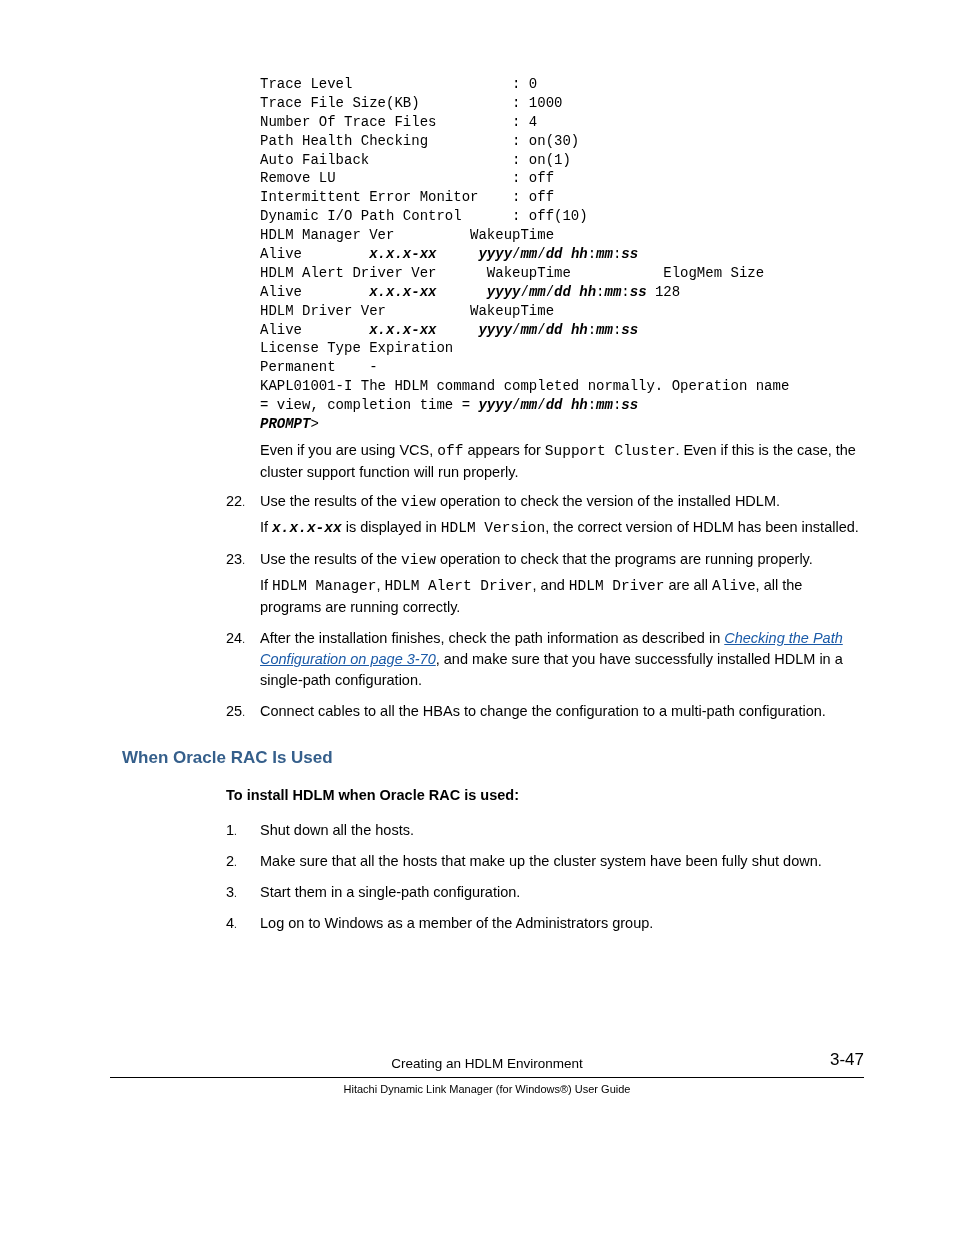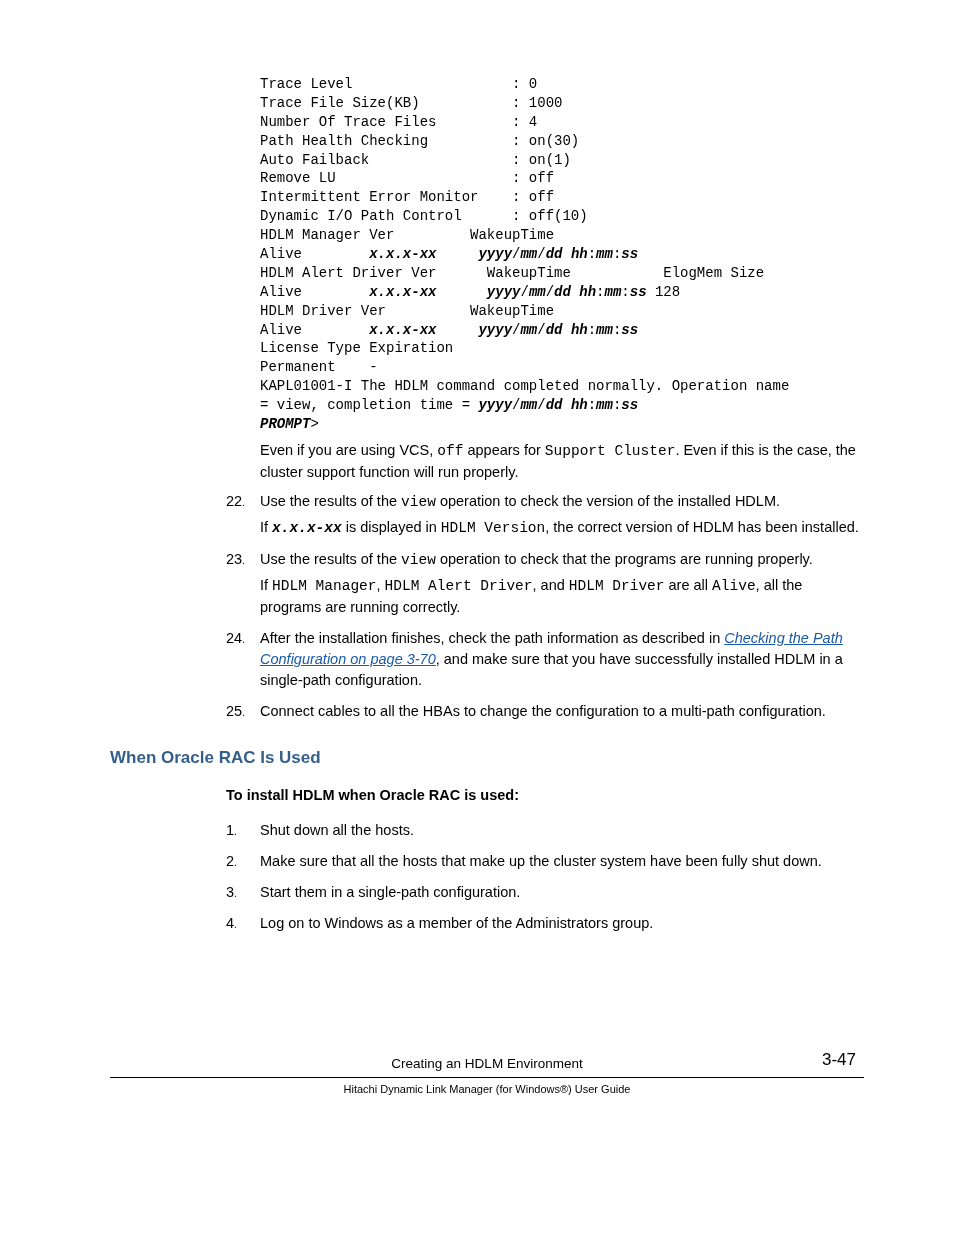--- a/index.html
+++ b/index.html
@@ -49,21 +49,21 @@
   ol.numbered > li > .num::after { content: "."; font-size: 10px; }
   ol.numbered > li p {
     margin: 0 0 4px 0;
   }
   .section-heading {
     color: #355f8b;
     font-weight: bold;
     font-size: 17px;
     margin-top: 24px;
     margin-bottom: 12px;
-    margin-left: 0;
+    margin-left: 12px;
   }
   .sub-heading {
     font-weight: bold;
     margin-left: 116px;
     margin-top: 14px;
     margin-bottom: 14px;
   }
   a.link {
     color: #1a5aa8;
     font-style: italic;
@@ -81,21 +81,21 @@
     margin: 0 0 4px 0;
   }
   .footer .chapter {
     margin-bottom: 4px;
   }
   .footer .guide {
     font-size: 11px;
   }
   .footer .pagenum {
     position: absolute;
-    right: 8px;
+    right: 0;
     top: -6px;
     font-size: 17px;
   }
 </style>
 </head>
 <body>
 
 <div class="code-block"><span>Trace Level                   : </span><span>0</span>
 <span>Trace File Size(KB)           : </span><span>1000</span>
 <span>Number Of Trace Files         : </span><span>4</span>

